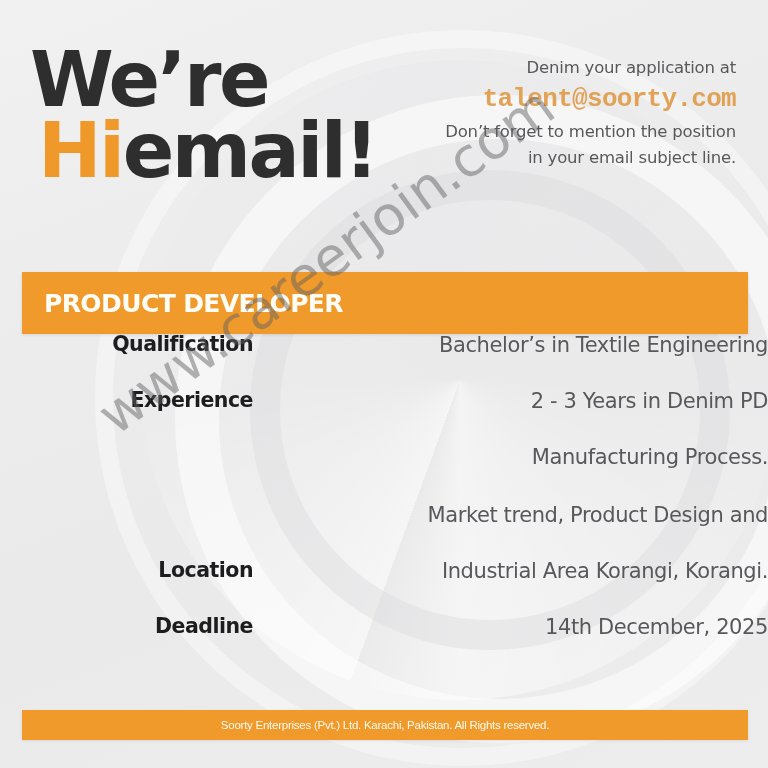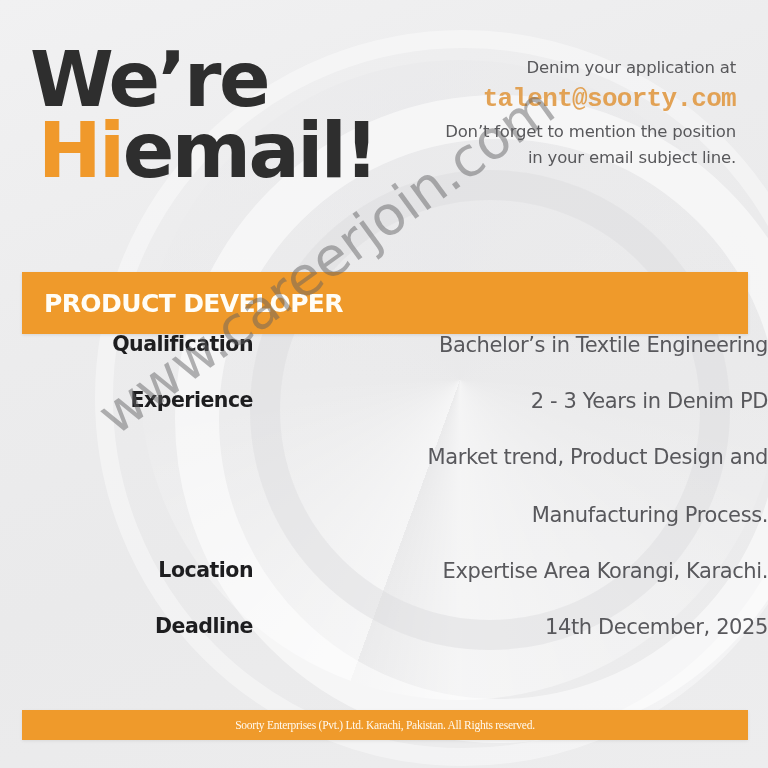--- a/index.html
+++ b/index.html
@@ -170,21 +170,21 @@
     top: 710px;
     width: 726px;
     height: 30px;
     background: #ef9a2b;
     display: flex;
     align-items: center;
     justify-content: center;
     box-shadow: 0 1px 3px rgba(0,0,0,0.08);
   }
   .footer-text {
-    font-family: Liberation Serif, serif;
+    font-family: Liberation Sans, sans-serif;
     font-size: 11.5px;
     letter-spacing: -0.25px;
     color: #fffaf0;
   }
 
   
   .site-watermark {
     position: absolute;
     left: 105px;
     top: 390px;
@@ -237,29 +237,29 @@
 
     <div class="row">
       <div class="row-label">Experience</div>
       <div class="row-value">
         <span class="vline">2 - 3 Years in Denim PD</span>
       </div>
     </div>
 
     <div class="row">
       <div class="row-value">
+        <span class="vline">Manufacturing Process.</span>
         <span class="vline">Market trend, Product Design and</span>
-        <span class="vline">Manufacturing Process.</span>
       </div>
     </div>
 
     <div class="row">
       <div class="row-label">Location</div>
       <div class="row-value">
-        <span class="vline">Expertise Area Korangi, Karachi.</span>
+        <span class="vline">Industrial Area Korangi, Korangi.</span>
       </div>
     </div>
 
     <div class="row">
       <div class="row-label">Deadline</div>
       <div class="row-value">
         <span class="vline">14th December, 2025</span>
       </div>
     </div>
 

